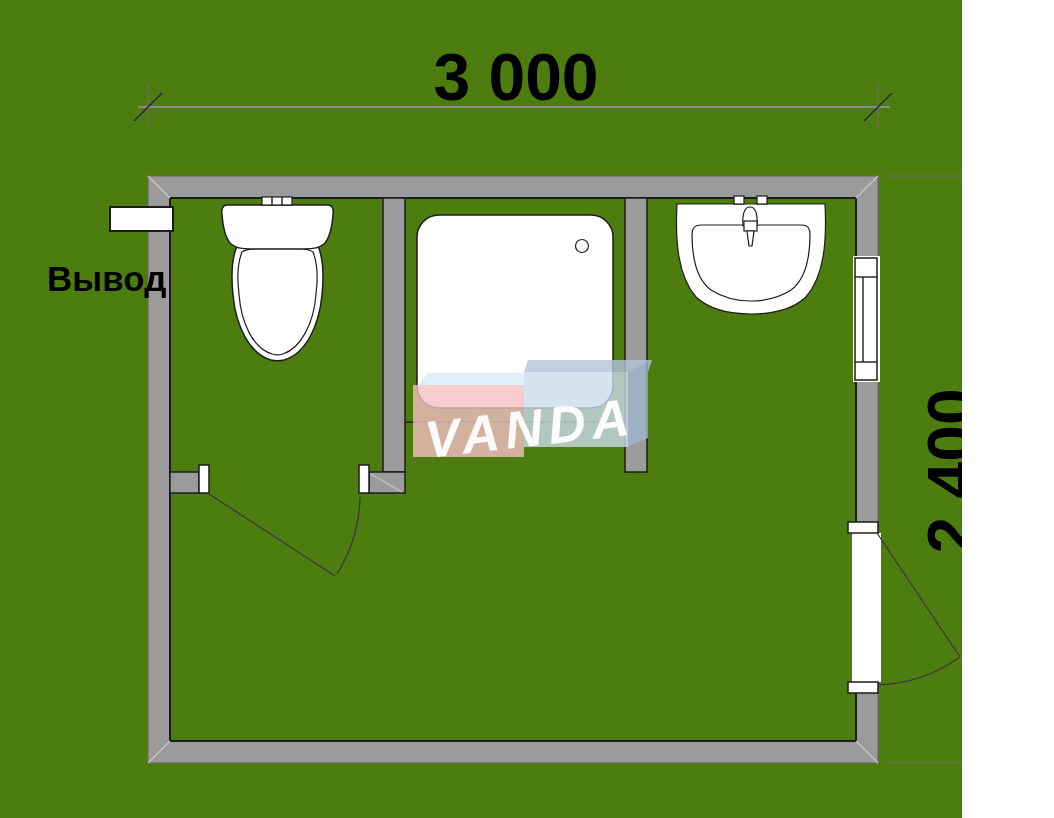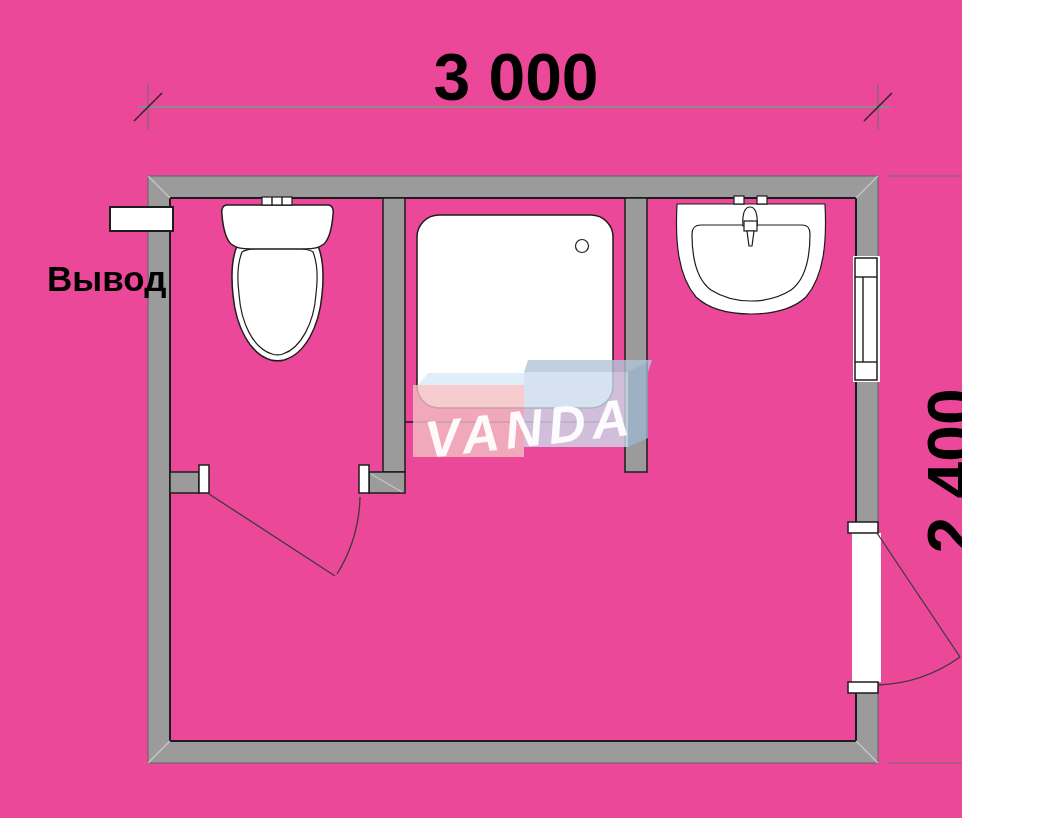--- a/index.html
+++ b/index.html
@@ -1,19 +1,19 @@
 <!DOCTYPE html>
 <html style="--wall: #9b9b9b; --line: #1c1c1c; --dim-line: #8a8a8a; --dim-ext: #6f6f6f; --tick: #2a2a2a; --miter: #c6c6c6; --logo-pink: #f4c0c4; --logo-blue: #ccdcec; --logo-bevel-light: #d8eaf7; --logo-bevel-dark: #b2c5d9; --logo-side: #9fb6cd; --logo-text: #ffffff;"><head>
 <meta charset="utf-8">
 <style>
   html,body{margin:0;padding:0;background:#ffffff;}
   .stage{
     position:relative;
     width:962px;height:818px;
-    background:#ec4899;
+    background:#4d7c0f;
     overflow:hidden;
     font-family:"Liberation Sans",sans-serif;
   }
   svg{position:absolute;left:0;top:0;}
 
   
   .wall-band{fill:var(--wall);}
   .stroke-in{fill:none;stroke:var(--line);stroke-width:2;}
   .stroke-out{fill:none;stroke:#6a6a6a;stroke-width:1.2;}
   .iw{fill:var(--wall);stroke:var(--line);stroke-width:1.5;}

